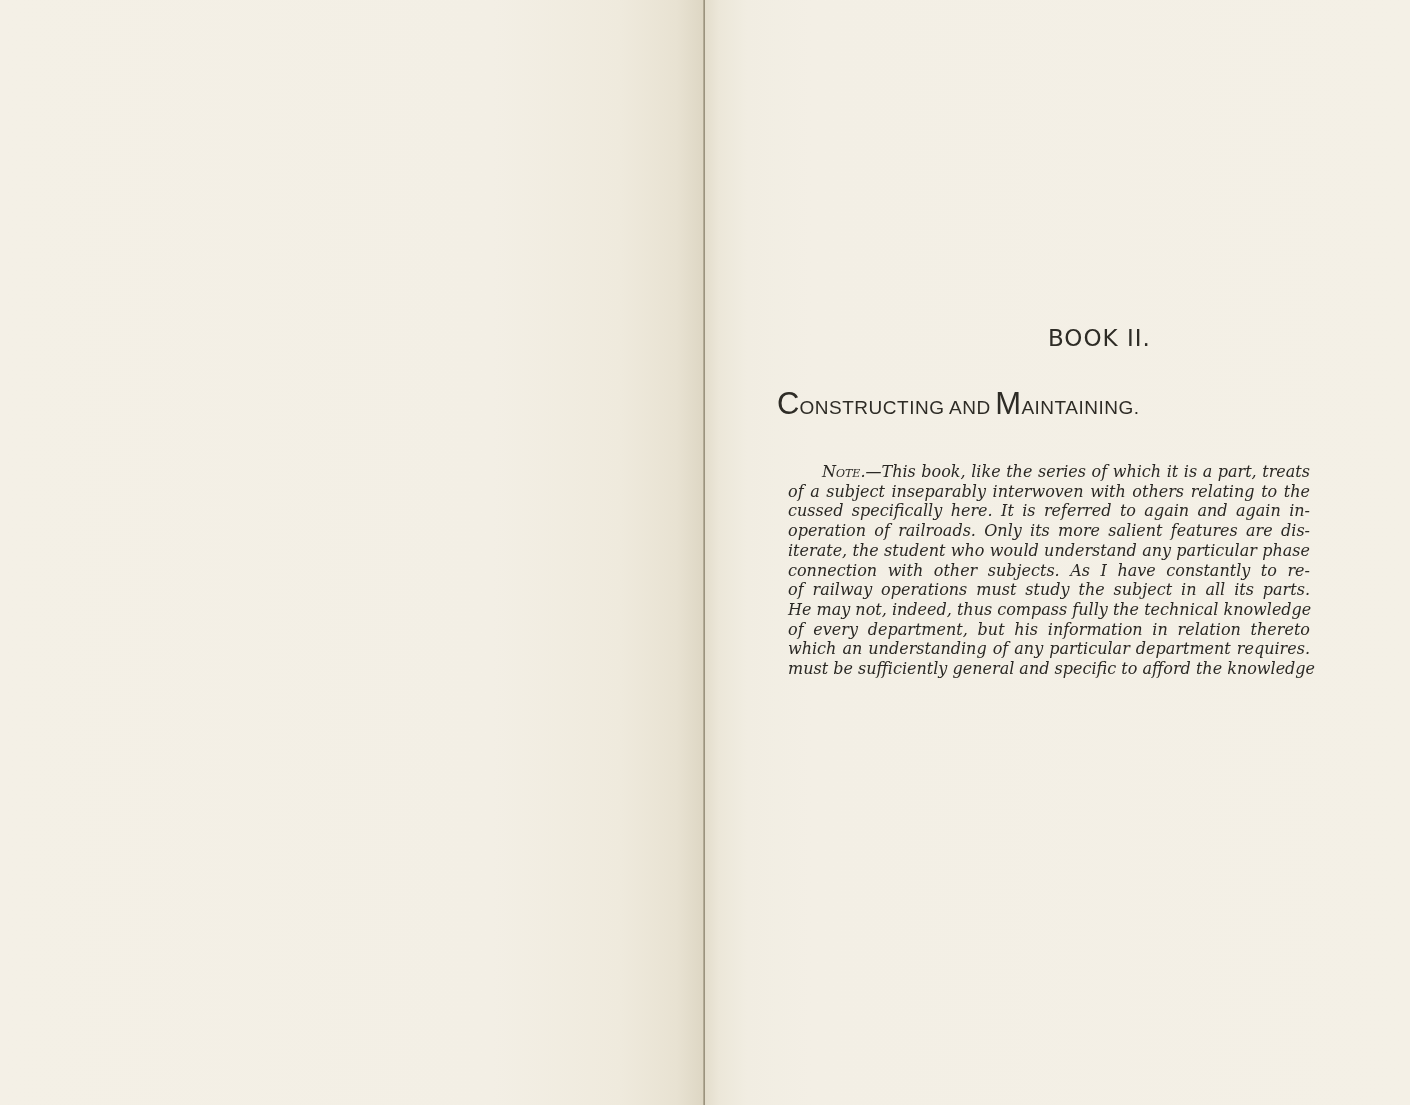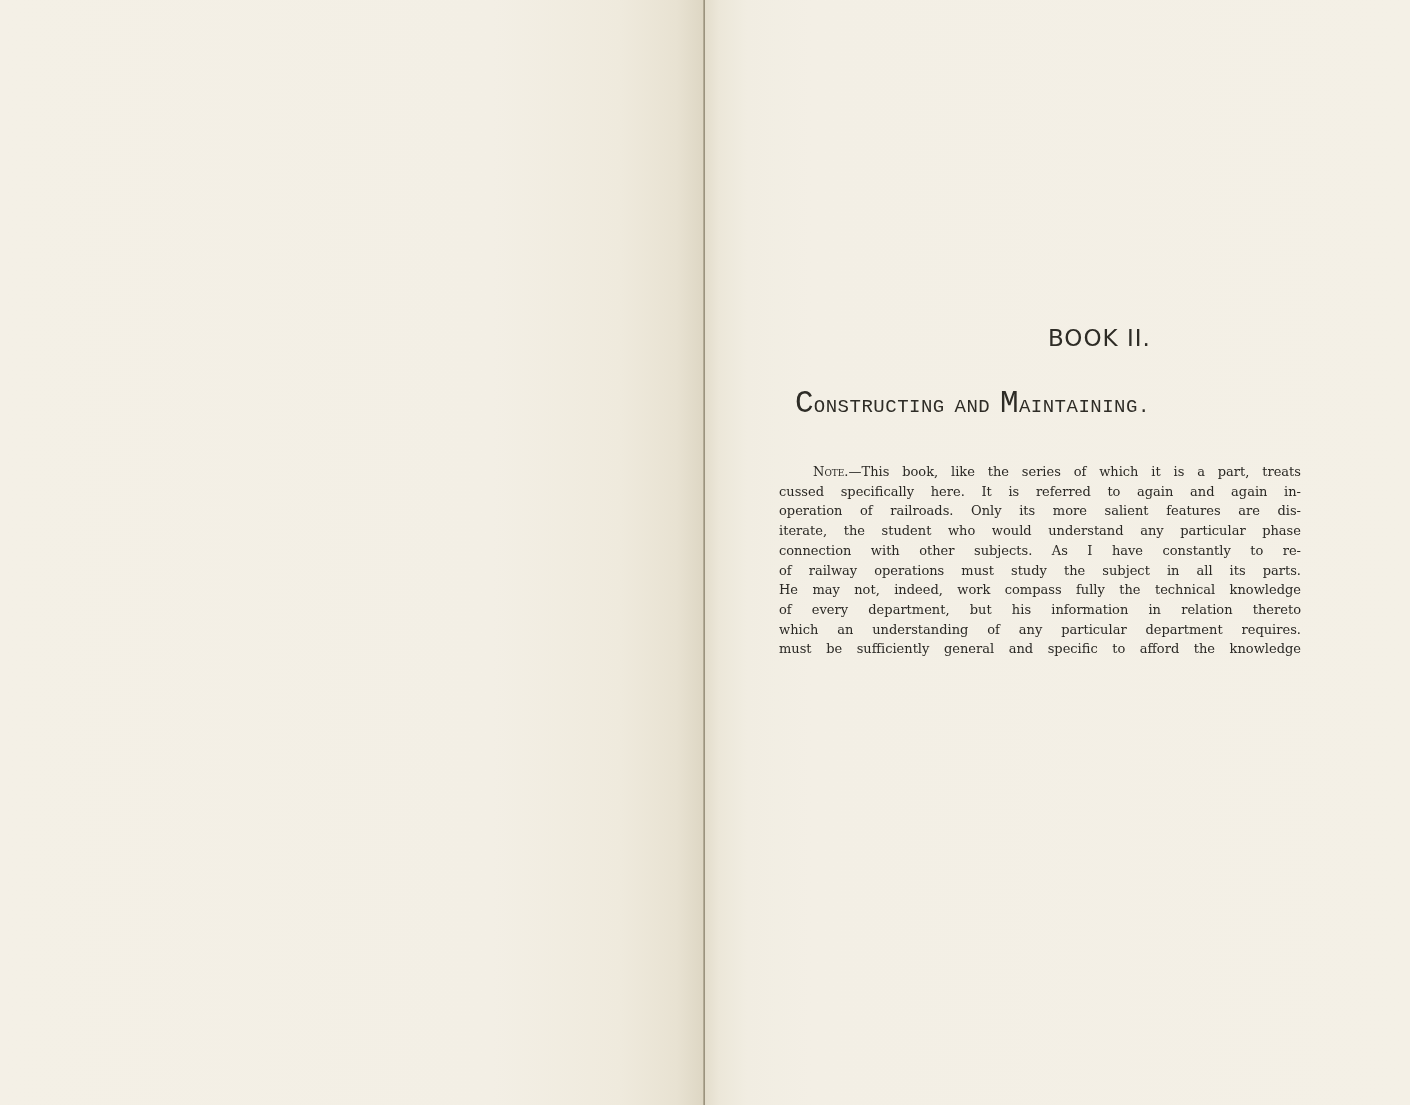--- a/index.html
+++ b/index.html
@@ -58,46 +58,47 @@
       padding-left: 343px;
       box-sizing: border-box;
       font-family: "DejaVu Sans", sans-serif;
       font-size: 23px;
       letter-spacing: 1px;
       color: #2e2c26;
       font-weight: normal;
     }
     .book-title {
       position: absolute;
-      left: 90px;
+      left: 72px;
       top: 386px;
       width: 540px;
-      font-family: Liberation Mono, monospace;
+      font-family: Liberation Sans, sans-serif;
       color: #2e2c26;
       font-weight: normal;
       white-space: nowrap;
       letter-spacing: 0.2px;
     }
     .book-title .big {
       font-size: 31px;
     }
     .book-title .small {
       font-size: 19px;
       letter-spacing: 0.5px;
     }
     .note {
       position: absolute;
-      left: 74px;
+      left: 83px;
       top: 462px;
       width: 522px;
       font-family: "DejaVu Serif", serif;
-      font-size: 13px;
+      font-size: 16px;
       line-height: 19.7px;
       color: #2a2824;
       text-align: justify;
+      font-style: italic;
     }
     .note .line {
       display: block;
       text-align: justify;
       text-align-last: justify;
       white-space: nowrap;
     }
     .note .line.first {
       padding-left: 34px;
     }
@@ -119,25 +120,26 @@
     <div class="book-number">BOOK II.</div>
 
     <div class="book-title">
       <span class="big">C</span><span class="small">ONSTRUCTING</span>
       <span class="small">AND</span>
       <span class="big">M</span><span class="small">AINTAINING.</span>
     </div>
 
     <div class="note">
       <span class="line first"><span class="smallcaps">Note.</span><span>—</span><span>This book, like the series of which it is a part, treats</span></span>
+      <span class="line">of a subject inseparably interwoven with others relating to the</span>
       <span class="line">cussed specifically here. It is referred to again and again in-</span>
       <span class="line">operation of railroads. Only its more salient features are dis-</span>
       <span class="line">iterate, the student who would understand any particular phase</span>
       <span class="line">connection with other subjects. As I have constantly to re-</span>
       <span class="line">of railway operations must study the subject in all its parts.</span>
-      <span class="line">He may not, indeed, work compass fully the technical knowledge</span>
+      <span class="line">He may not, indeed, thus compass fully the technical knowledge</span>
       <span class="line">of every department, but his information in relation thereto</span>
       <span class="line last">which an understanding of any particular department requires.</span>
       <span class="line">must be sufficiently general and specific to afford the knowledge</span>
     </div>
 
   </div>
 </div>
 
 </body></html>

